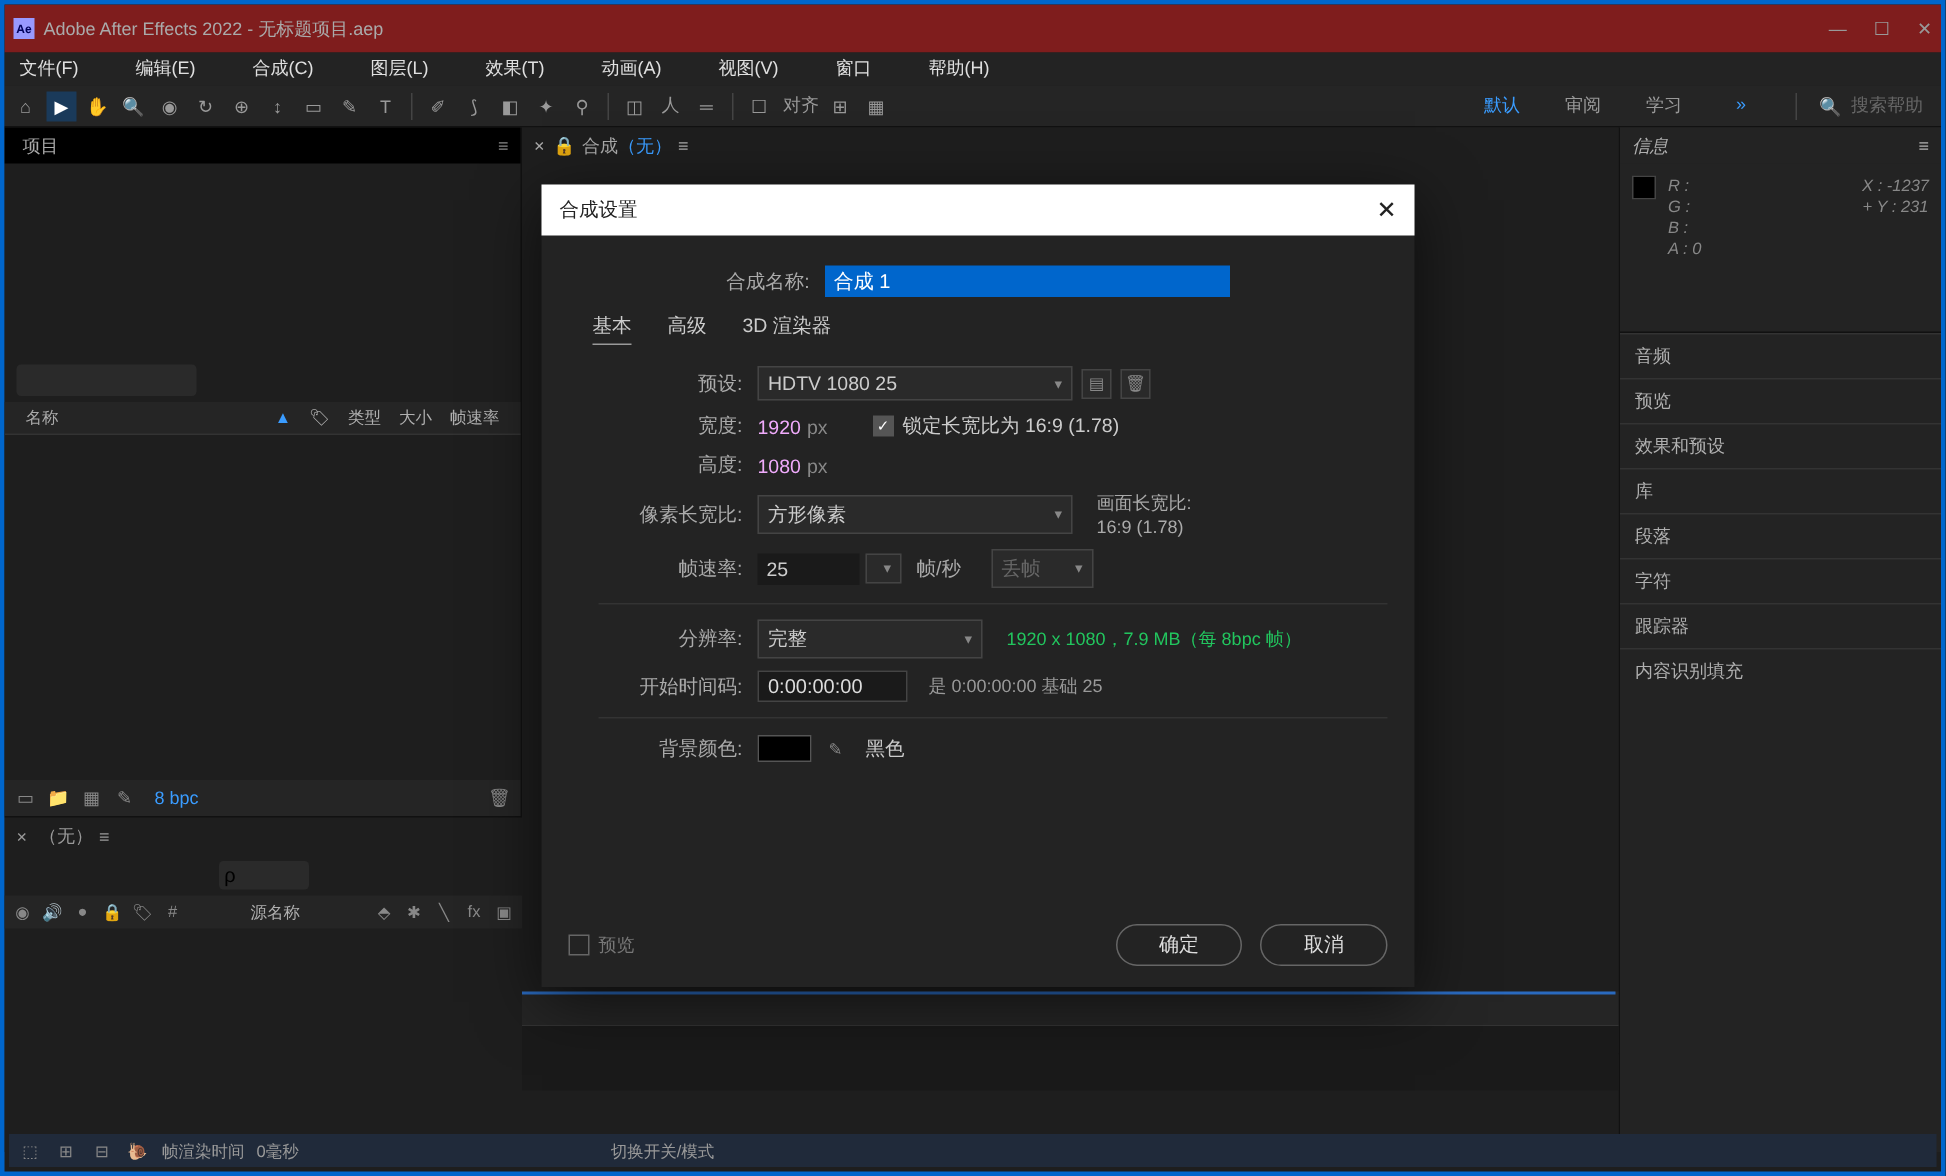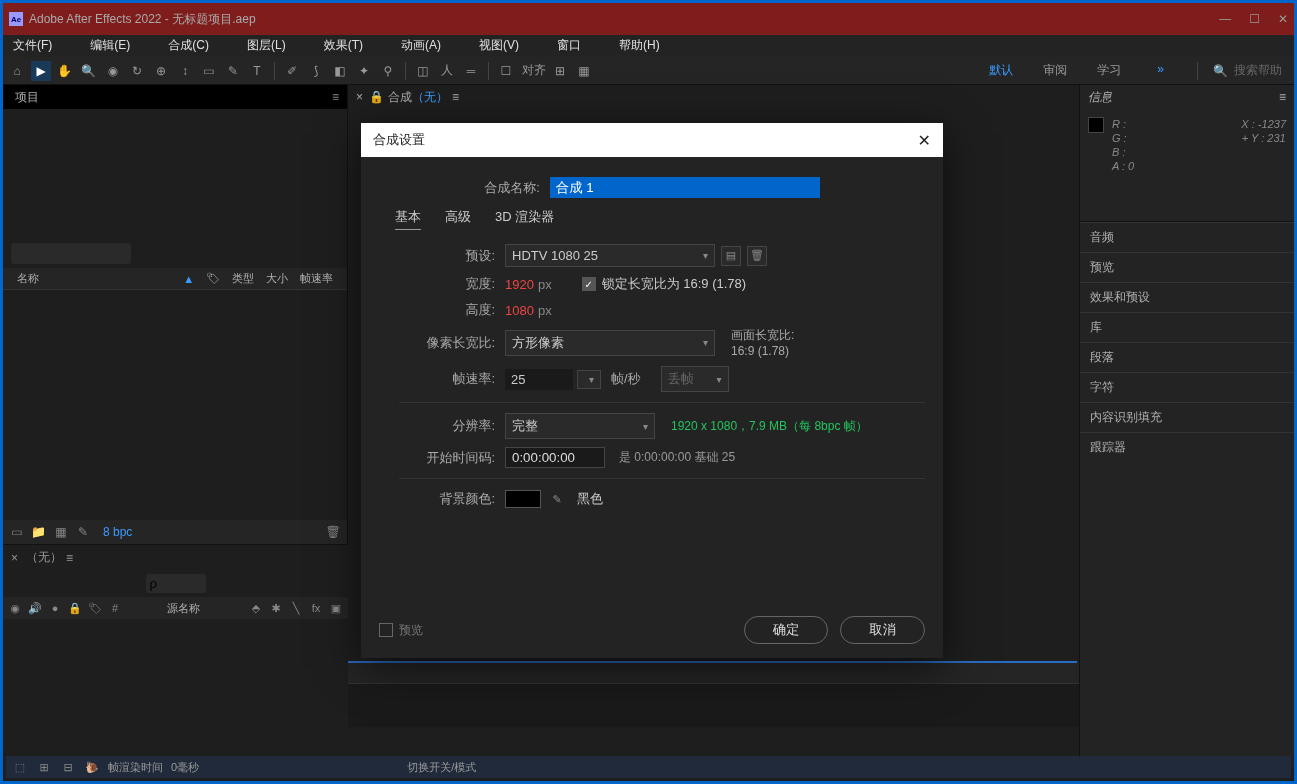--- a/index.html
+++ b/index.html
@@ -66,21 +66,21 @@
 .dlg-row { display: flex; align-items: center; margin: 8px 0; }
 .dlg-row .label { width: 106px; text-align: right; padding-right: 10px; color: #aaa; }
 .dlg-row input.text { background: #3a3a3a; border: none; color: #fff; padding: 3px 6px; width: 270px; }
 .dlg-row input.text.sel { background: #0066cc; color: #fff; }
 .dlg-tabs { display: flex; gap: 24px; margin: 10px 0 14px 16px; }
 .dlg-tab { cursor: pointer; padding-bottom: 3px; }
 .dlg-tab.active { border-bottom: 1px solid #999; }
 .dlg-dropdown { background: #2a2a2a; border: 1px solid #444; padding: 3px 6px; width: 210px; display: flex; align-items: center; cursor: pointer; }
 .dlg-dropdown .arrow { margin-left: auto; color: #888; font-size: 10px; }
 .dlg-dropdown.sm { width: 68px; }
-.dlg-value { color: #ef4444; cursor: pointer; }
+.dlg-value { color: #f0abfc; cursor: pointer; }
 .dlg-unit { color: #888; margin-left: 4px; }
 .dlg-checkbox { width: 14px; height: 14px; background: #555; display: inline-flex; align-items: center; justify-content: center; margin-right: 6px; font-size: 10px; color: #fff; }
 .dlg-inner { padding-left: 20px; }
 .dlg-input-box { background: #1a1a1a; border: 1px solid #444; padding: 2px 6px; width: 100px; color: #ddd; }
 .dlg-sep { height: 1px; background: #333; margin: 10px 0; }
 .dlg-footer { position: absolute; bottom: 14px; left: 18px; right: 18px; display: flex; align-items: center; }
 .dlg-btn { border: 1px solid #666; background: transparent; color: #ddd; padding: 4px 28px; border-radius: 14px; cursor: pointer; margin-left: 12px; }
 .dlg-ico-btn { width: 20px; height: 20px; border: 1px solid #444; background: #2a2a2a; margin-left: 6px; display: inline-flex; align-items: center; justify-content: center; color: #888; cursor: pointer; font-size: 11px; }
 .color-swatch { width: 36px; height: 18px; background: #000; border: 1px solid #555; cursor: pointer; }
 .timeline-ruler { height: 22px; background: #252525; position: relative; margin-top: -42px; }
@@ -246,22 +246,22 @@
         </div>
       </div>
       <div style="height:40px"></div>
     </div>
     <div class="right-item">音频</div>
     <div class="right-item">预览</div>
     <div class="right-item">效果和预设</div>
     <div class="right-item">库</div>
     <div class="right-item">段落</div>
     <div class="right-item">字符</div>
+    <div class="right-item">跟踪器</div>
     <div class="right-item">内容识别填充</div>
-    <div class="right-item">跟踪器</div>
   </div>
 </div>
 
 <div class="statusbar">
   <span class="tl-icon">⬚</span>
   <span class="tl-icon">⊞</span>
   <span class="tl-icon">⊟</span>
   <span class="tl-icon">🐌</span>
   <span>帧渲染时间</span>
   <span>0毫秒</span>

